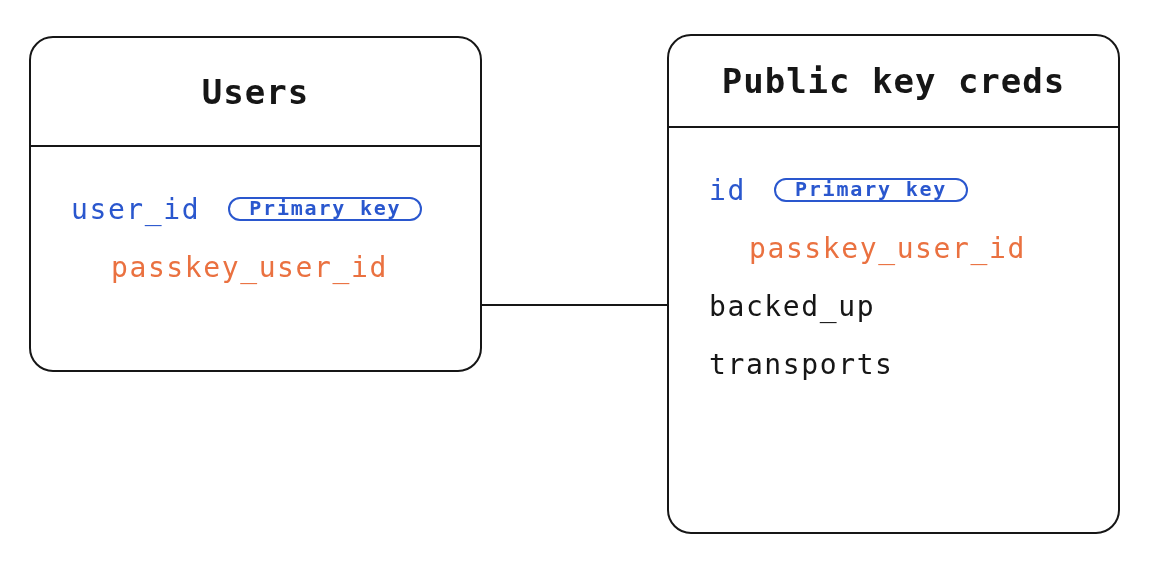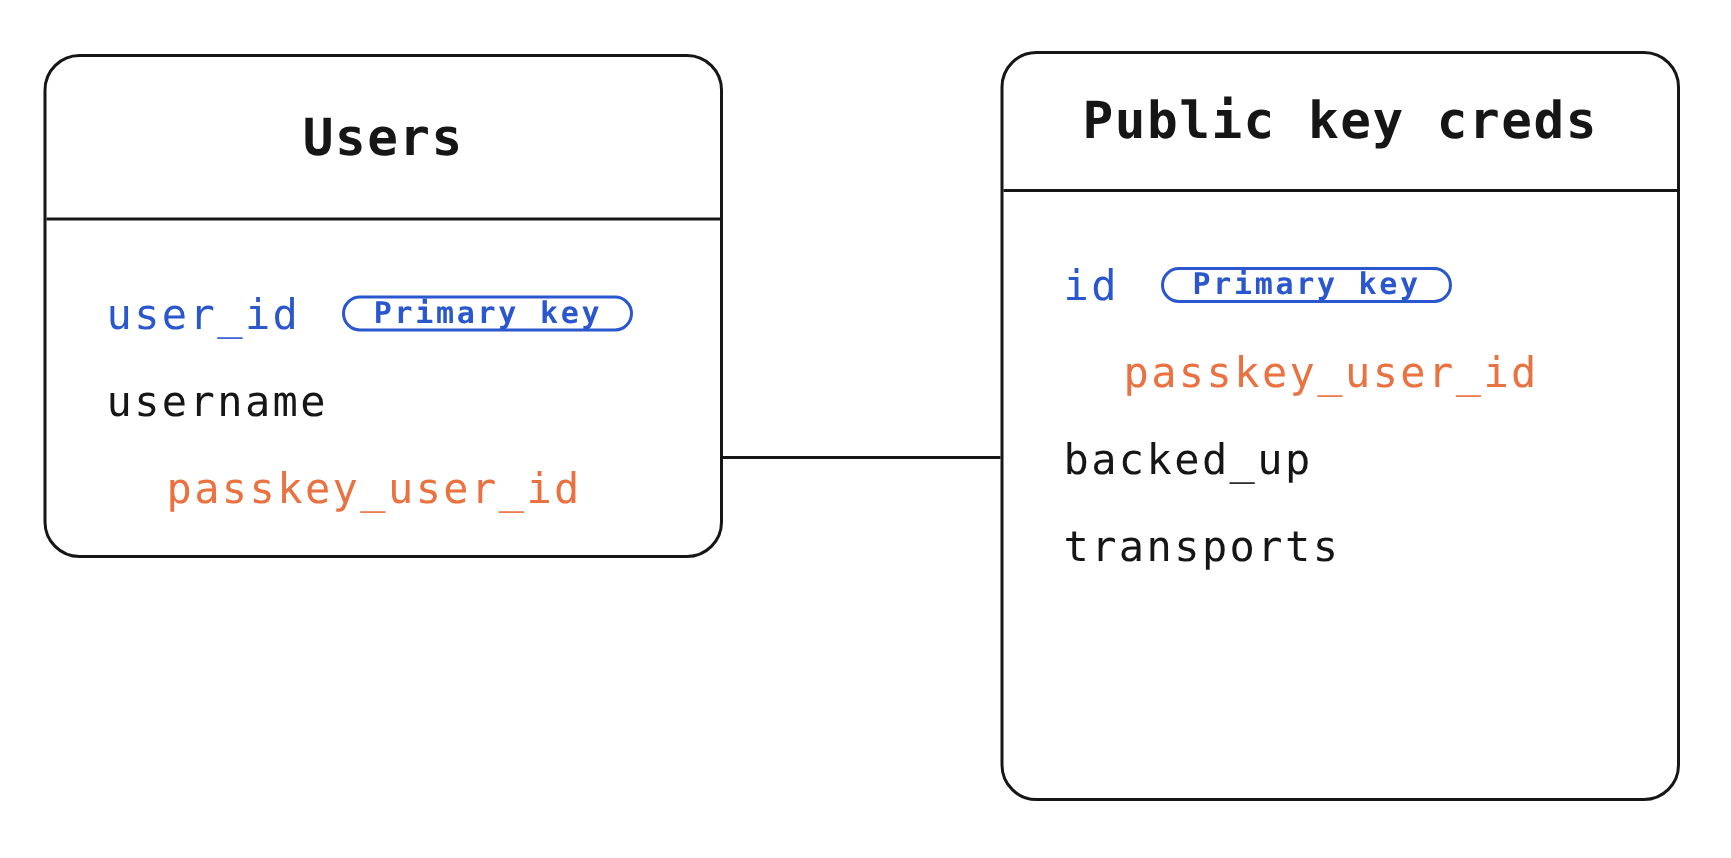--- a/index.html
+++ b/index.html
@@ -69,23 +69,20 @@
   <div class="table-card card-users">
     <div class="card-header">
       <span class="card-title">Users</span>
     </div>
     <div class="card-body">
       <div class="field-row">
         <span class="field-name c-blue">user_id</span>
         <span class="pk-badge">Primary key</span>
       </div>
       <div class="field-row">
-        <span class="field-name c-black">username</span>
-      </div>
-      <div class="field-row">
         <span class="field-name c-orange">passkey_user_id</span>
       </div>
     </div>
   </div>
 
   <div class="relationship-line"></div>
 
   <div class="table-card card-creds">
     <div class="card-header">
       <span class="card-title">Public key creds</span>

